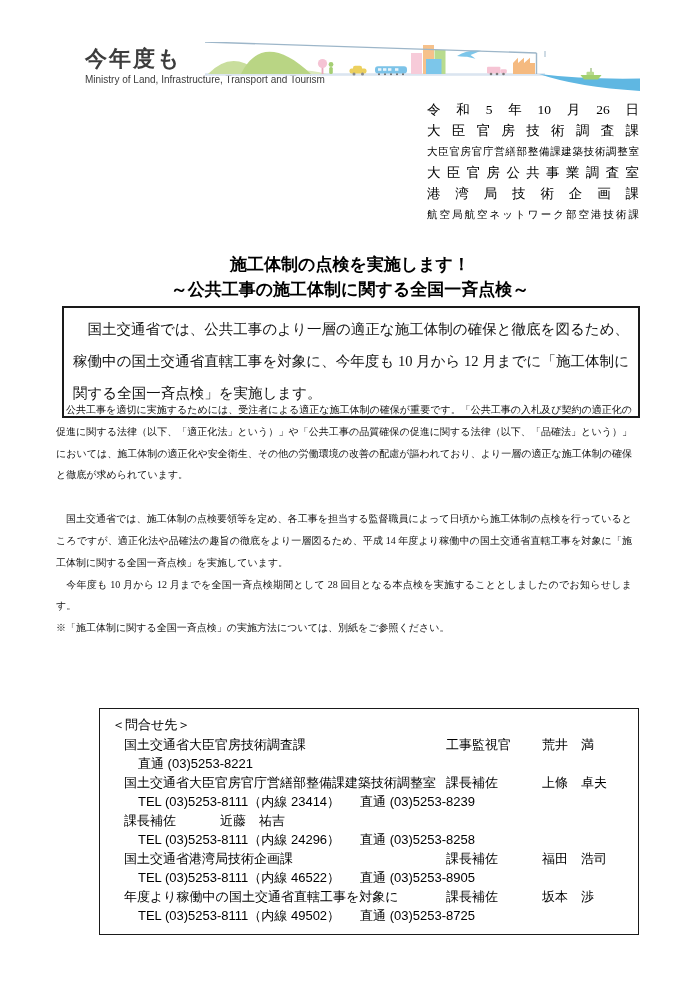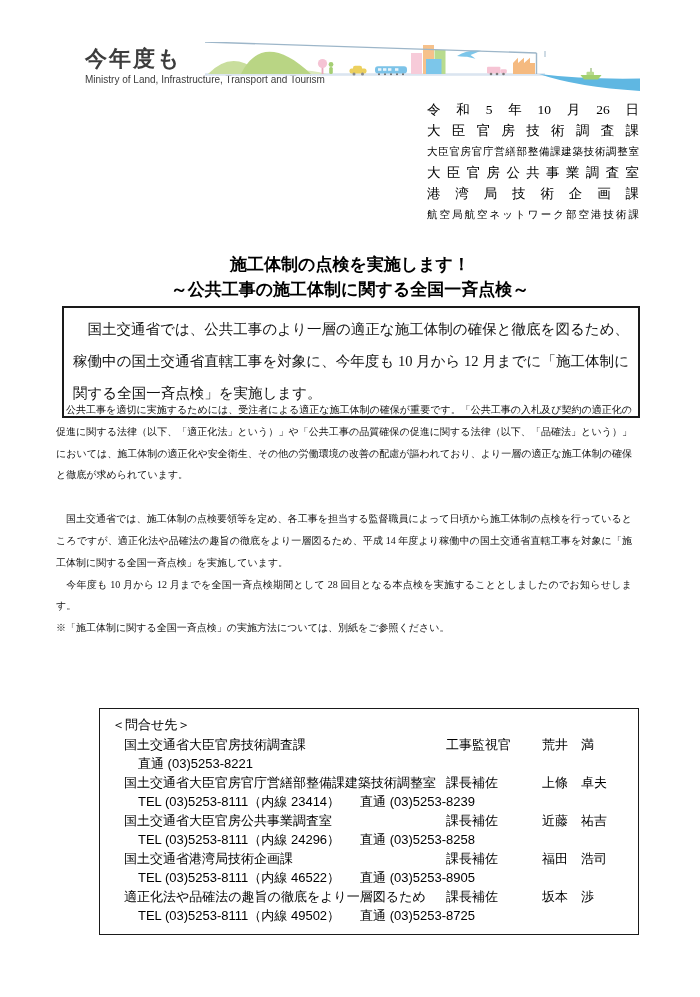--- a/index.html
+++ b/index.html
@@ -172,41 +172,40 @@
       <span class="contact-dept">国土交通省大臣官房官庁営繕部整備課建築技術調整室</span>
       <span class="contact-pos">課長補佐</span>
       <span class="contact-name">上條　卓夫</span>
     </div>
     <div class="contact-row2">
       <span>TEL (03)5253-8111（内線 23414）</span>
       <span>直通 (03)5253-8239</span>
     </div>
 
     <div class="contact-row1">
-      <span class="contact-dept">国土交通省大臣官房公共事業調査室</span>
       <span class="contact-pos">課長補佐</span>
       <span class="contact-name">近藤　祐吉</span>
     </div>
     <div class="contact-row2">
       <span>TEL (03)5253-8111（内線 24296）</span>
       <span>直通 (03)5253-8258</span>
     </div>
 
     <div class="contact-row1">
       <span class="contact-dept">国土交通省港湾局技術企画課</span>
       <span class="contact-pos">課長補佐</span>
       <span class="contact-name">福田　浩司</span>
     </div>
     <div class="contact-row2">
       <span>TEL (03)5253-8111（内線 46522）</span>
       <span>直通 (03)5253-8905</span>
     </div>
 
     <div class="contact-row1">
-      <span class="contact-dept">適正化法や品確法の趣旨の徹底をより一層図るため</span>
+      <span class="contact-dept">年度より稼働中の国土交通省直轄工事を対象に</span>
       <span class="contact-pos">課長補佐</span>
       <span class="contact-name">坂本　渉</span>
     </div>
     <div class="contact-row2">
       <span>TEL (03)5253-8111（内線 49502）</span>
       <span>直通 (03)5253-8725</span>
     </div>
   </div>
 
 </div>

